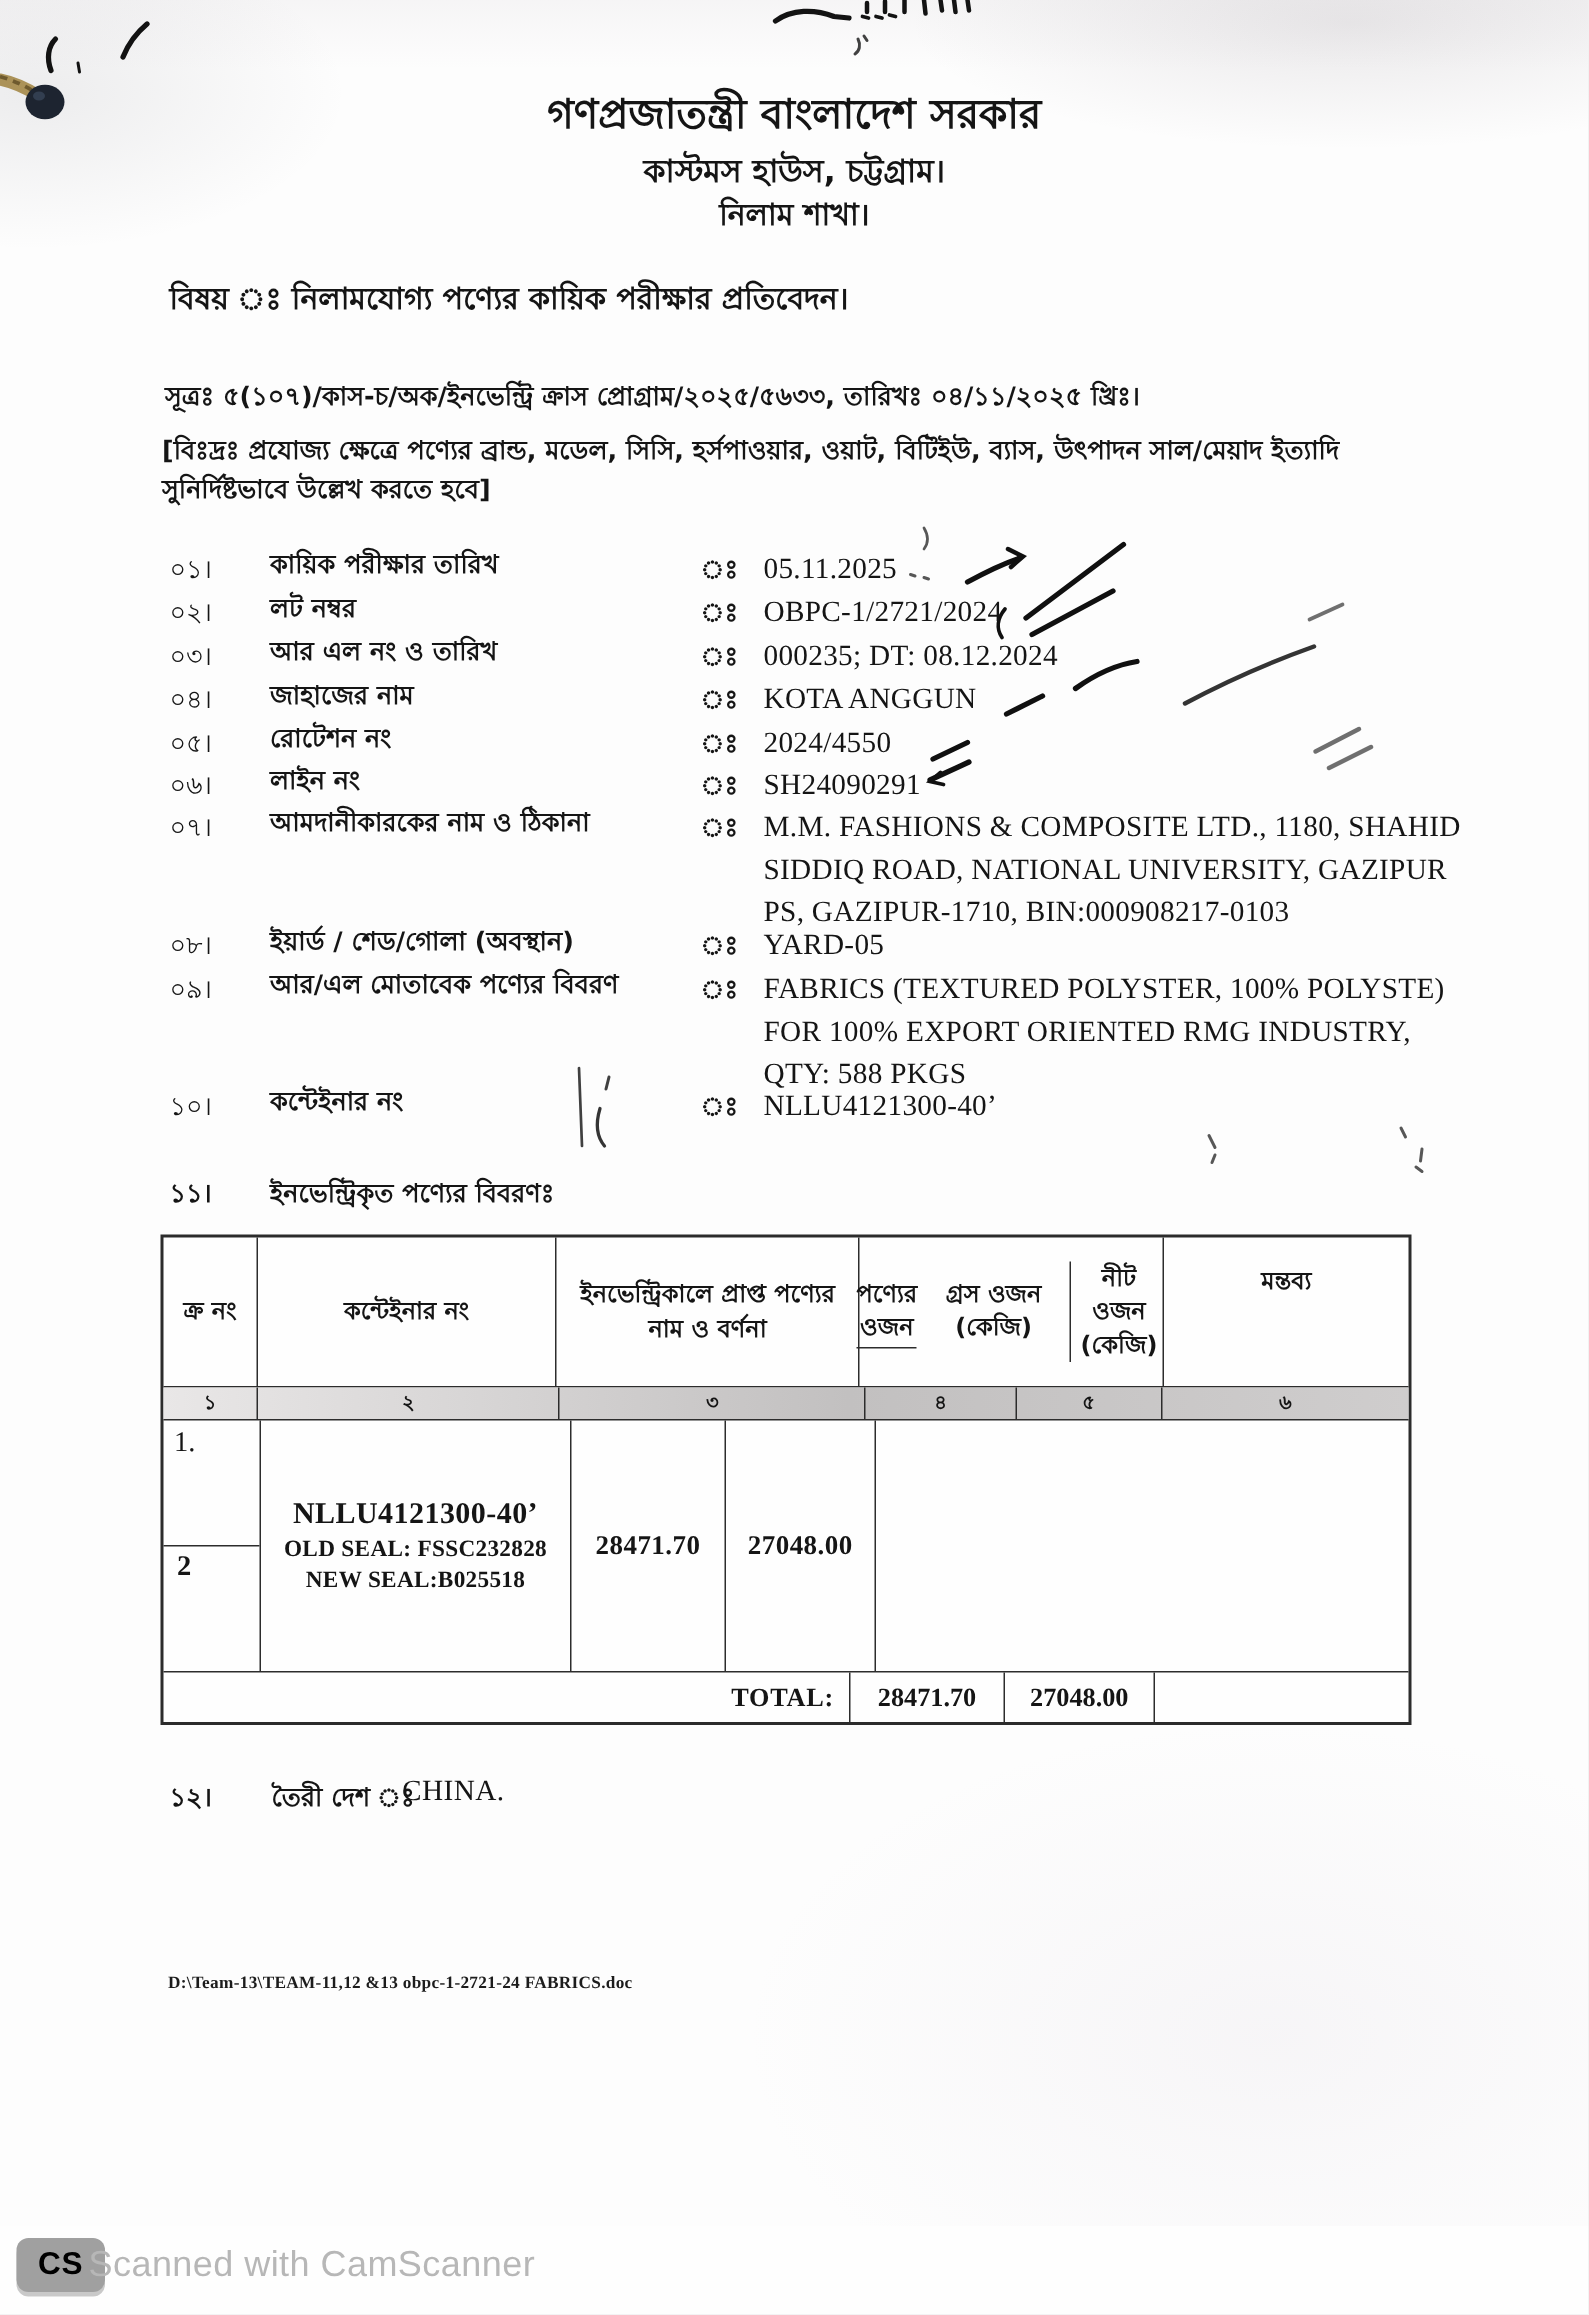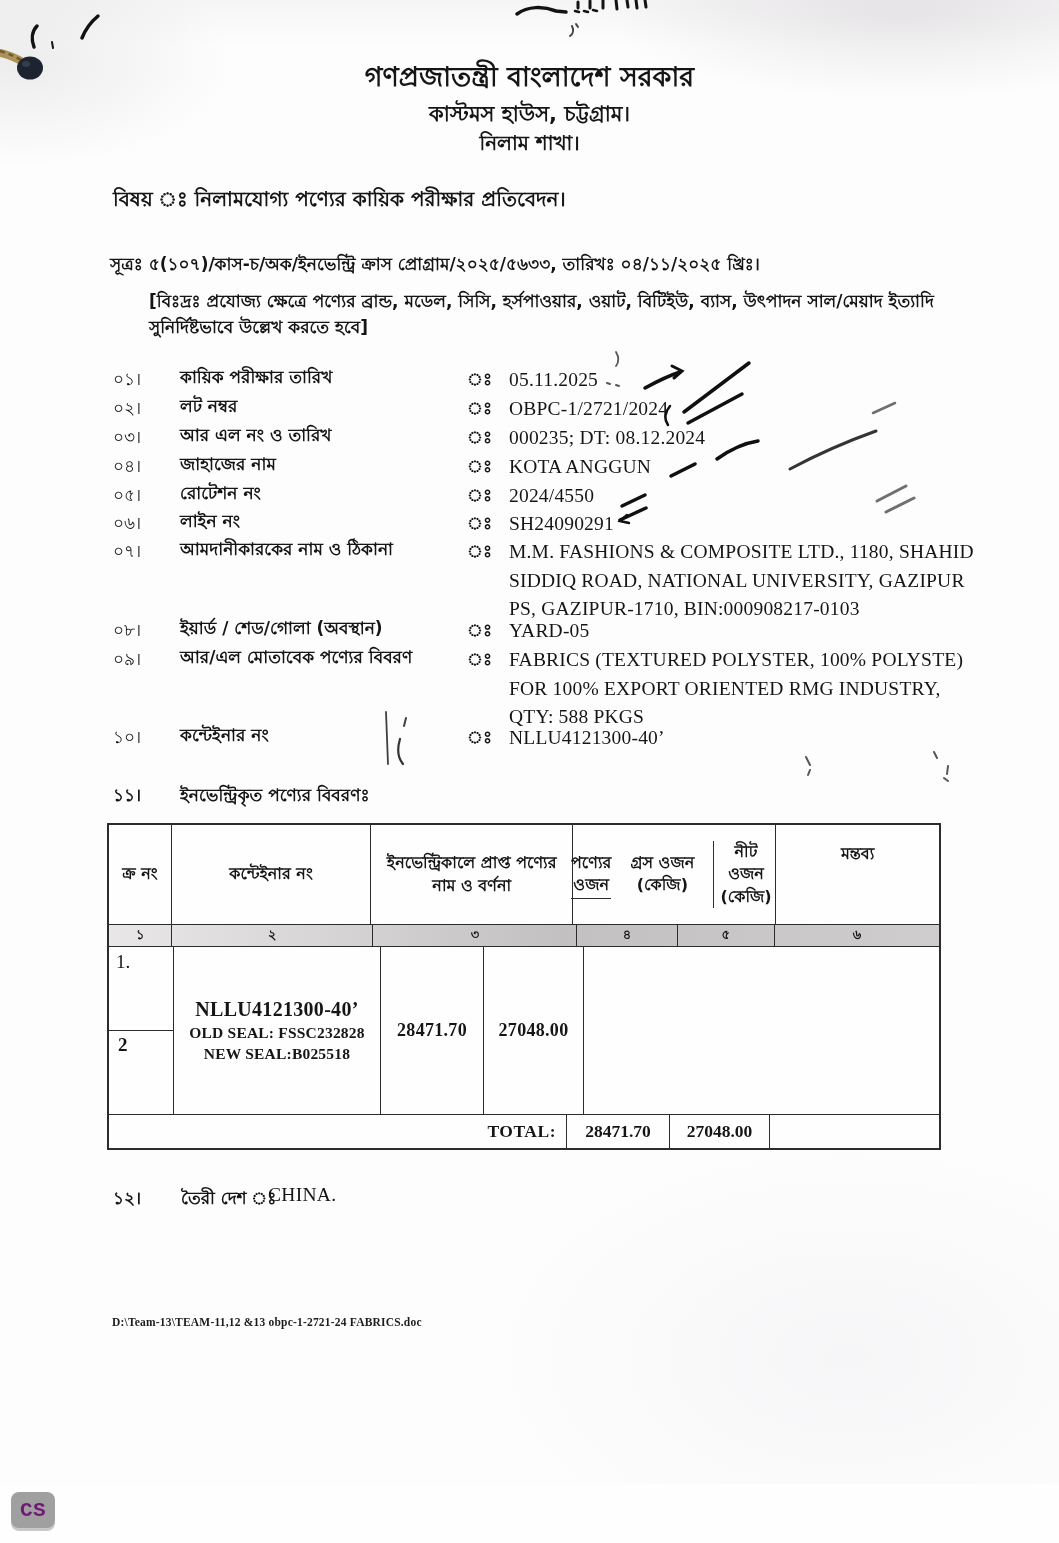--- a/index.html
+++ b/index.html
@@ -21,21 +21,21 @@
   .bn{font-family:"DejaVu Sans",sans-serif;}
   .en{font-family:"Liberation Serif","DejaVu Serif",serif;}
 
   .doc-header{top:60px;left:0;width:100%;text-align:center;line-height:1.25;}
   .doc-header .l1{font-size:27px;font-weight:bold;}
   .doc-header .l2{font-size:21px;font-weight:bold;margin-top:7px;}
   .doc-header .l3{font-size:20px;font-weight:bold;margin-top:4px;}
 
   .subject{top:184px;left:113px;font-size:20px;font-weight:bold;}
   .reference{top:251px;left:110px;font-size:17px;font-weight:bold;}
-  .note{top:288px;left:108px;width:840px;font-size:17px;font-weight:bold;line-height:26px;margin-left:41px;}
+  .note{top:288px;left:108px;width:840px;font-size:17px;font-weight:bold;line-height:26px;}
 
   .item{position:absolute;left:0;width:100%;}
   .item .no{position:absolute;left:113px;font-size:17px;font-weight:normal;}
   .item .label{position:absolute;left:180px;width:290px;font-size:17px;font-weight:bold;line-height:1.35;}
   .item .sep{position:absolute;left:467px;font-size:17px;font-weight:bold;}
   .item .value{position:absolute;left:509px;width:468px;font-size:19.5px;line-height:28.5px;letter-spacing:.2px;}
 
   .sec11 .no{position:absolute;left:113px;font-size:17px;font-weight:bold;}
   .sec11 .label{position:absolute;left:180px;font-size:17px;font-weight:bold;}
 
@@ -70,23 +70,23 @@
 
   .sec12{top:1185px;}
   .sec12 .no{position:absolute;left:113px;font-size:17px;font-weight:bold;}
   .sec12 .label{position:absolute;left:181px;font-size:17px;font-weight:bold;}
   .sec12 .value{position:absolute;left:268px;top:-1px;font-size:19.5px;letter-spacing:.3px;}
 
   .footer-path{top:1316px;left:112px;font-size:11.5px;font-weight:bold;letter-spacing:.2px;color:#1c1c1c;}
 
   
   .cs-bar{left:0;top:1484px;width:100%;height:59px;background:#fefefe;}
-  .cs-badge{position:absolute;left:11px;top:8px;width:44px;height:36px;border-radius:8px;
-    background:#a0a0a0;color:#701a75;display:flex;align-items:center;justify-content:center;
-    font-family:Liberation Mono, monospace;font-weight:bold;font-size:21px;letter-spacing:.5px;
+  .cs-badge{position:absolute;left:11px;top:8px;width:59px;height:36px;border-radius:8px;
+    background:#a0a0a0;color:#000000;display:flex;align-items:center;justify-content:center;
+    font-family:Liberation Sans, sans-serif;font-weight:bold;font-size:21px;letter-spacing:.5px;
     box-shadow:0 3px 0 0 #c9c9c9;}
   .cs-text{position:absolute;left:59px;top:12px;font-family:"Liberation Sans","DejaVu Sans",sans-serif;
     font-size:24px;color:#b7b7b7;letter-spacing:.3px;}
 
   svg.artifacts{position:absolute;inset:0;pointer-events:none;}
 </style>
 </head>
 <body>
 
 <div class="page">
@@ -275,15 +275,16 @@
   <div class="abs sec12" style="left:0;width:100%;">
     <span class="no bn">১২।</span>
     <span class="label bn">তৈরী দেশ ঃ</span>
     <span class="value en">CHINA.</span>
   </div>
 
   <div class="abs footer-path en">D:\Team-13\TEAM-11,12 &amp;13 obpc-1-2721-24 FABRICS.doc</div>
 
   <div class="abs cs-bar">
     <div class="cs-badge">CS</div>
+    <div class="cs-text">Scanned with CamScanner</div>
   </div>
 
 </div>
 
 </body></html>

